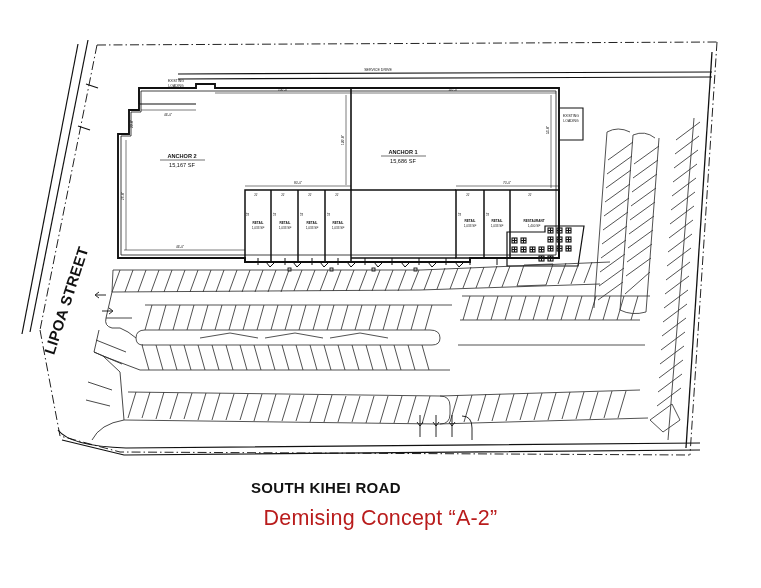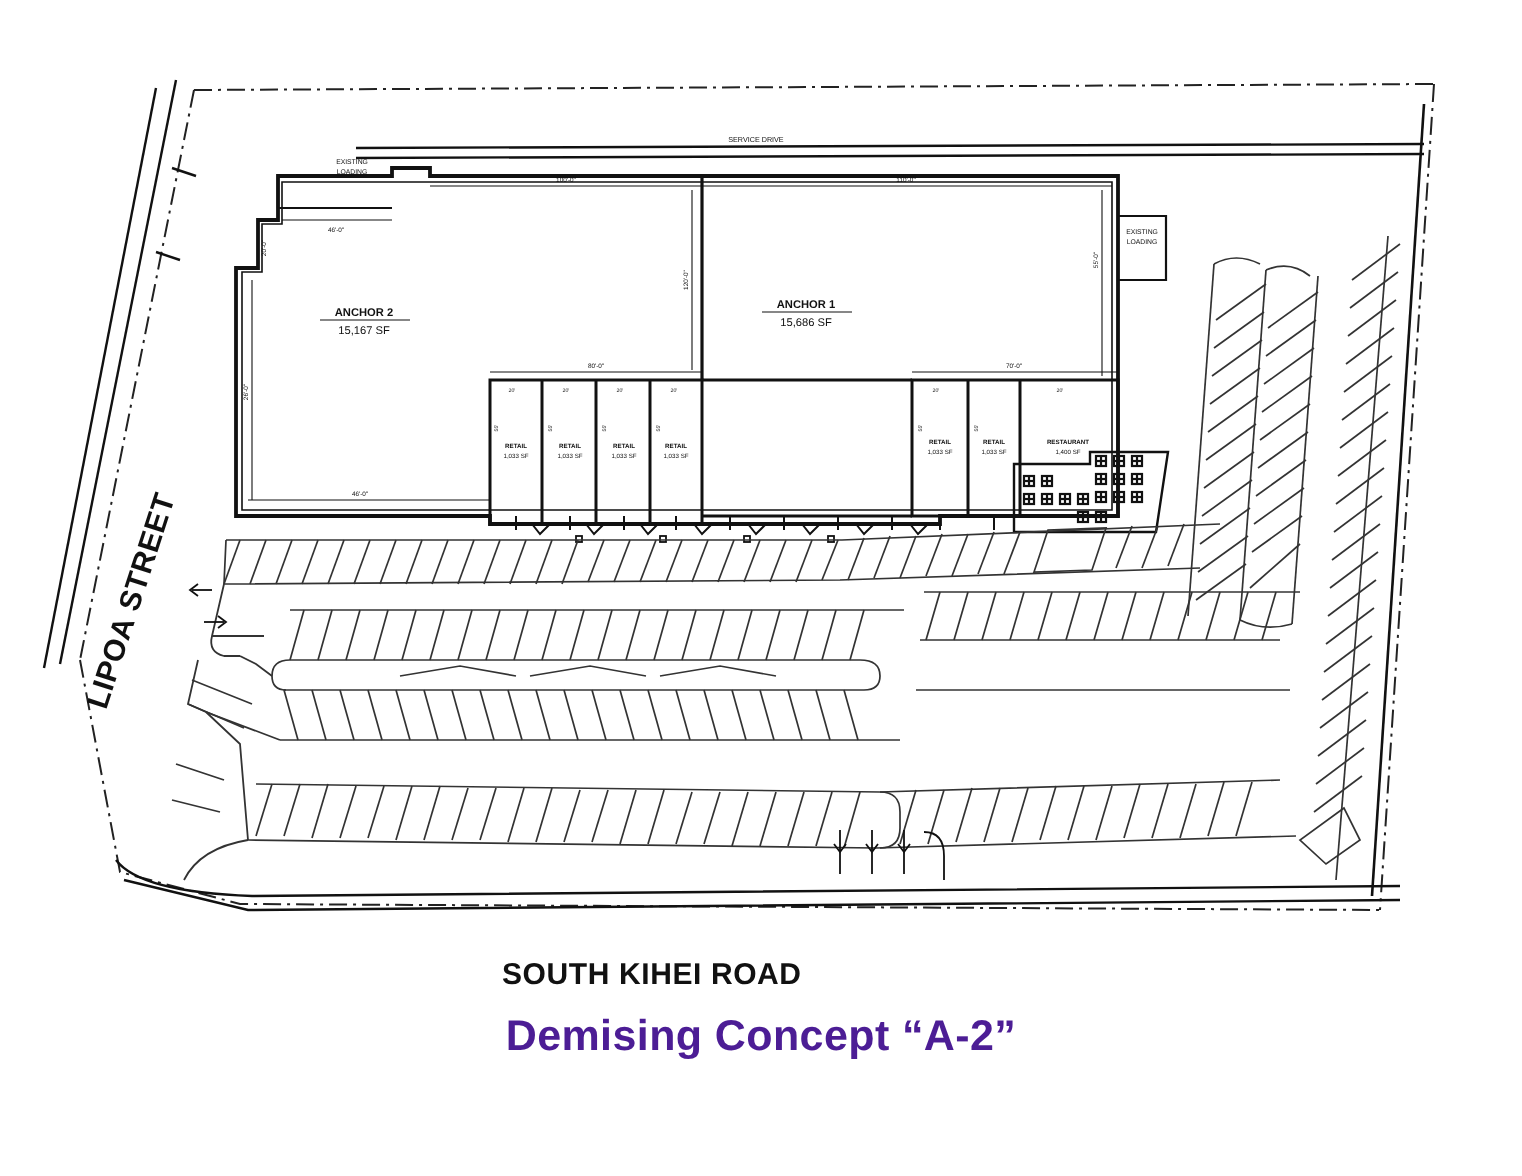--- a/index.html
+++ b/index.html
@@ -3,21 +3,21 @@
 <meta charset="utf-8">
 <style>
   html,body{margin:0;padding:0;background:#ffffff;}
   body{width:761px;height:588px;overflow:hidden;
        font-family:"Liberation Sans", sans-serif;color:#000;}
   #stage{position:relative;width:761px;height:588px;background:#fff;}
   svg{display:block;}
   .lbl{font-family:"Liberation Sans", sans-serif;fill:#111;}
   .title{
     position:absolute;left:0;right:0;top:506px;text-align:center;
-    font-size:21.5px;font-weight:bold;letter-spacing:.2px;color:#4c1d95;
+    font-size:21.5px;font-weight:normal;letter-spacing:.2px;color:#b91c1c;
     font-family:"Liberation Sans", sans-serif;
   }
   .street{
     position:absolute;font-weight:bold;color:#111;
     font-family:"Liberation Sans", sans-serif;
   }
   #street-kihei{left:251px;top:440px;font-size:15px;letter-spacing:.3px;margin-top:39px;}
   #street-lipoa{left:-4px;top:292px;font-size:15px;letter-spacing:.3px;
     transform:rotate(-72deg);transform-origin:50% 50%;width:140px;text-align:center;}
 </style>

